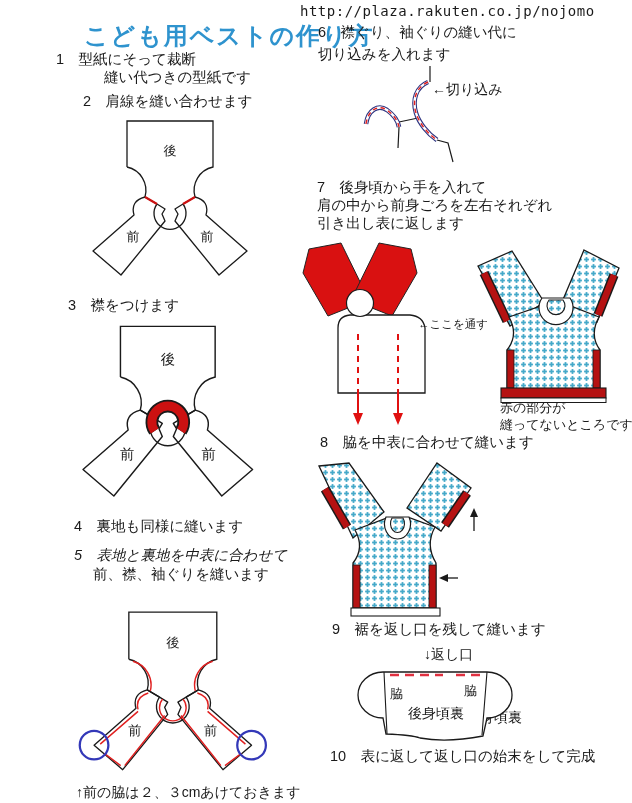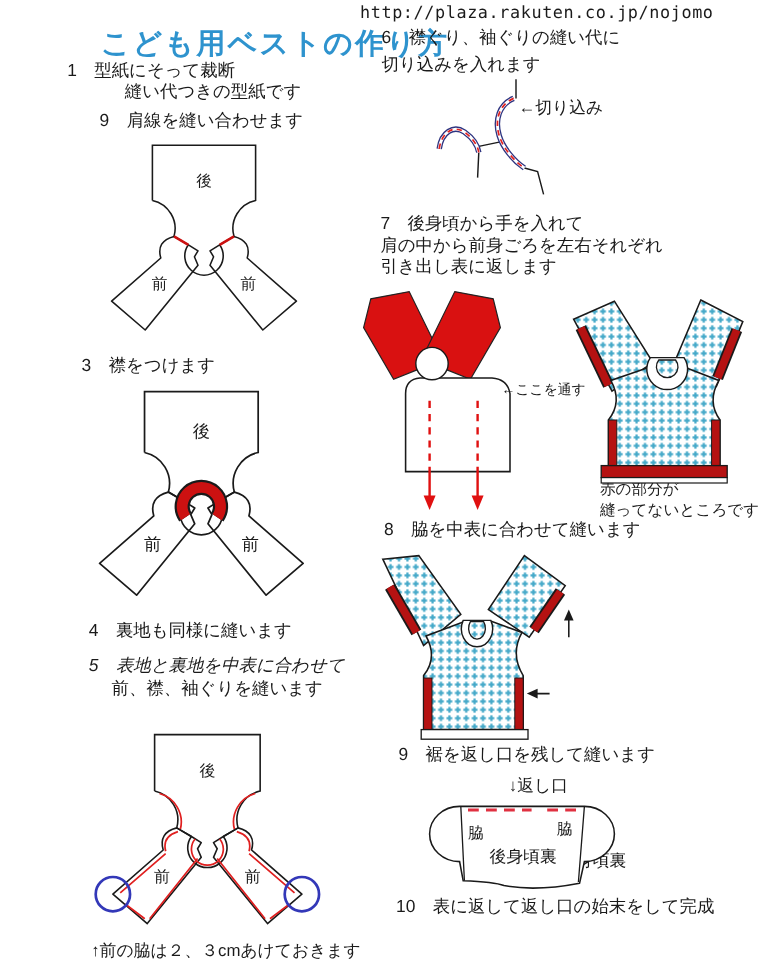--- a/index.html
+++ b/index.html
@@ -28,21 +28,21 @@
         <rect x="1.1" y="2.6" width="4.8" height="1.8" fill="#45A9C9"></rect>
       </pattern>
     </defs>
   </svg>
 
   <div class="url" style="left:300px;top:3px;">http://plaza.rakuten.co.jp/nojomo</div>
   <div class="title" style="left:84px;top:20px;">こども用ベストの作り方</div>
 
   <div class="t" style="left:56px;top:51px;">1　型紙にそって裁断</div>
   <div class="t" style="left:104px;top:69px;">縫い代つきの型紙です</div>
-  <div class="t" style="left:83px;top:93px;">9　肩線を縫い合わせます</div>
+  <div class="t" style="left:83px;top:93px;">2　肩線を縫い合わせます</div>
   <div class="t" style="left:68px;top:297px;">3　襟をつけます</div>
   <div class="t" style="left:74px;top:518px;">4　裏地も同様に縫います</div>
   <div class="t" style="left:74px;top:547px;font-style:italic;">5　表地と裏地を中表に合わせて</div>
   <div class="t" style="left:93px;top:566px;text-align:right;">前、襟、袖ぐりを縫います</div>
   <div class="t" style="left:76px;top:784px;font-size:14px;">↑前の脇は２、３cmあけておきます</div>
 
   <div class="t" style="left:318px;top:24px;">6　襟ぐり、袖ぐりの縫い代に</div>
   <div class="t" style="left:318px;top:46px;">切り込みを入れます</div>
   <div class="t lbl" style="left:432px;top:81px;">←切り込み</div>
   <div class="t" style="left:317px;top:179px;">7　後身頃から手を入れて</div>

